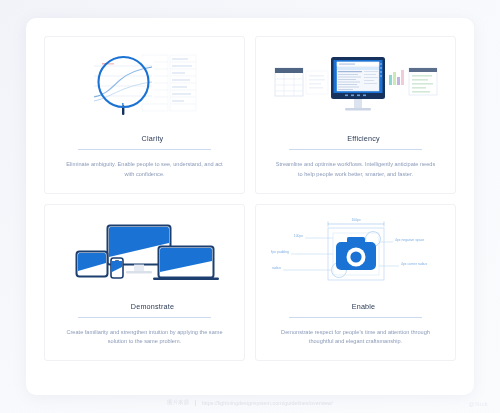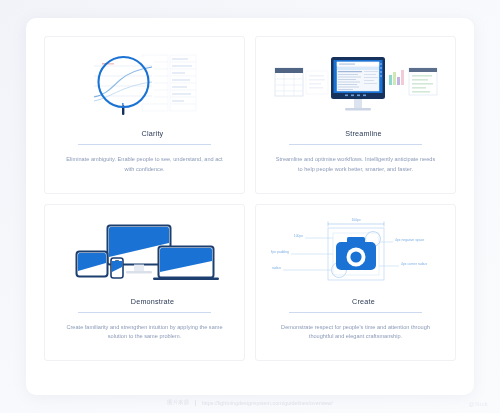--- a/index.html
+++ b/index.html
@@ -55,21 +55,21 @@
     width: 100%;
     display: flex;
     align-items: center;
     justify-content: center;
     flex: 0 0 auto;
   }
   .card-title {
     font-size: 7.2px;
     color: #2b3a55;
     letter-spacing: 0.2px;
-    margin-top: 8px;
+    margin-top: 13px;
     text-align: left;
     padding-left: 16px;
   }
   .rule {
     width: 76%;
     height: 1px;
     background: #cdd9ef;
     margin-top: 6px;
   }
   .card-desc {
@@ -244,21 +244,21 @@
               <g fill="#bfe0c8">
                 <rect x="141" y="26" width="20" height="1.6"></rect>
                   <rect x="141" y="30" width="16" height="1.6"></rect>
                 <rect x="141" y="34" width="21" height="1.6"></rect>
                   <rect x="141" y="38" width="14" height="1.6"></rect>
                 <rect x="141" y="42" width="18" height="1.6"></rect>
               </g>
             </g>
           </svg>
         </div>
-        <div class="card-title">Streamline</div>
+        <div class="card-title">Efficiency</div>
         <div class="rule"></div>
         <div class="card-desc">Streamline and optimise workflows. Intelligently anticipate needs to help people work better, smarter, and faster.</div>
       </div>
 
       <div class="card">
         <div class="illo">
           <svg width="170" height="70" viewBox="0 0 170 70">
             <defs>
               <clipPath id="cMon">
                   <rect x="49" y="10" width="60" height="36" rx="1.5"></rect>
@@ -337,21 +337,21 @@
             <line x1="12" y1="54" x2="60" y2="54" stroke="#bcd6f2" stroke-width="0.6"></line>
             <text x="10" y="53" font-family="Liberation Sans, sans-serif" font-size="3.4" fill="#7fb0e4" text-anchor="end">4px corner radius</text>
 
             <line x1="108" y1="26" x2="122" y2="26" stroke="#bcd6f2" stroke-width="0.6"></line>
             <text x="124" y="25" font-family="Liberation Sans, sans-serif" font-size="3.4" fill="#7fb0e4">4px negative space</text>
 
             <line x1="108" y1="50" x2="128" y2="50" stroke="#bcd6f2" stroke-width="0.6"></line>
             <text x="130" y="49" font-family="Liberation Sans, sans-serif" font-size="3.4" fill="#7fb0e4">4px corner radius</text>
           </svg>
         </div>
-        <div class="card-title">Create</div>
+        <div class="card-title">Enable</div>
         <div class="rule"></div>
         <div class="card-desc">Demonstrate respect for people's time and attention through thoughtful and elegant craftsmanship.</div>
       </div>
 
     </div>
   </div>
 
   <div class="footer">
     <span class="footer-label">图片来源</span>
     <span class="footer-sep"></span>

